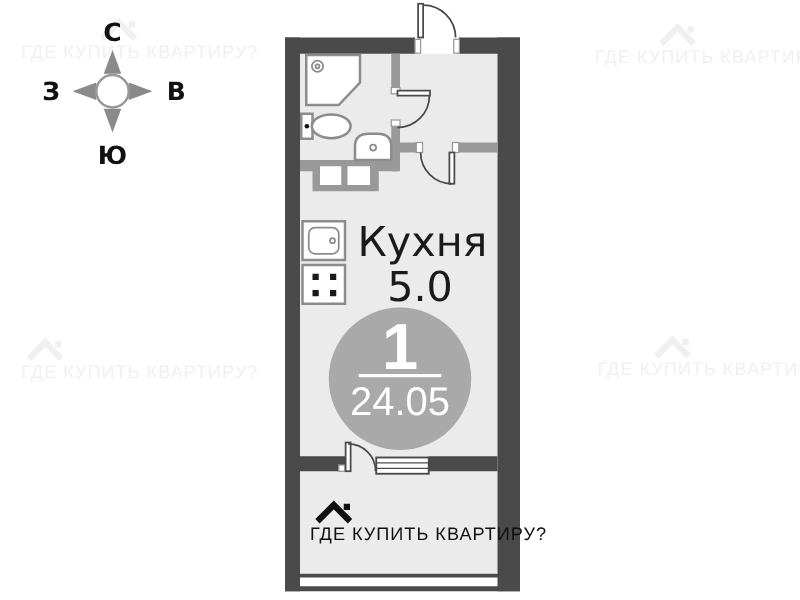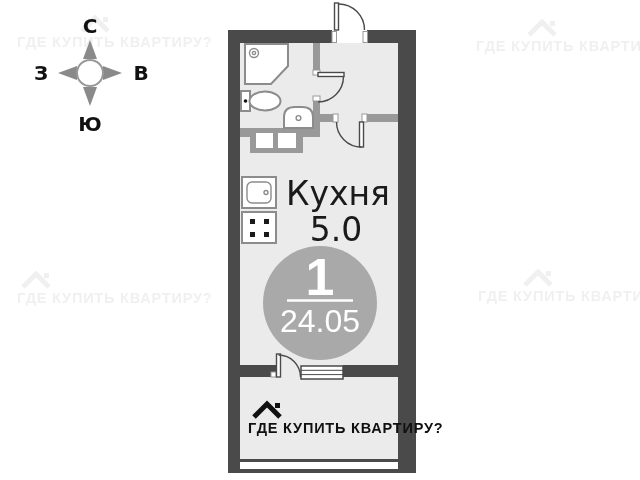--- a/index.html
+++ b/index.html
@@ -5,21 +5,21 @@
   html,body{margin:0;padding:0;}
   body{
     width:640px;height:480px;position:relative;overflow:hidden;
     background:#ffffff;
     font-family:"Liberation Sans",sans-serif;
   }
   
   .wm{position:absolute;z-index:1;pointer-events:none;}
   .wm .wm-roof{display:block;position:relative;}
   .wm .wm-text{
-    font-weight:bold;font-size:14.5px;letter-spacing:.8px;white-space:nowrap;
+    font-weight:normal;font-size:14.5px;letter-spacing:.8px;white-space:nowrap;
     color:#f0f0f0;font-family:"Liberation Sans",sans-serif;
   }
   .wm.blend{z-index:3;}
   .wm.blend .wm-text{color:#101010;mix-blend-mode:exclusion;}
   .wm.blend .wm-roof{mix-blend-mode:exclusion;}
   
   svg.plan{position:absolute;left:0;top:0;z-index:2;}
   .wall{fill:#4a4a4a;}
   .part{fill:#999999;}
   .jamb{fill:#ffffff;stroke:#999999;stroke-width:1;}

